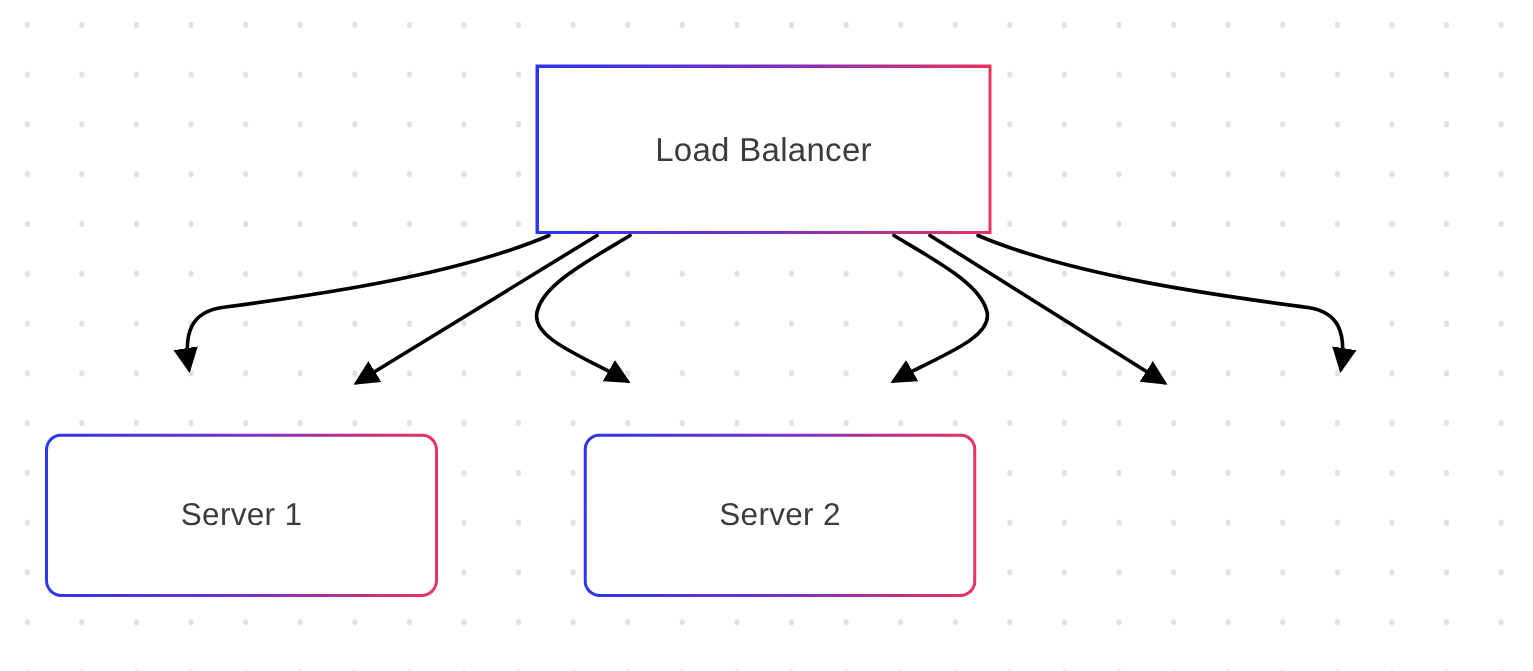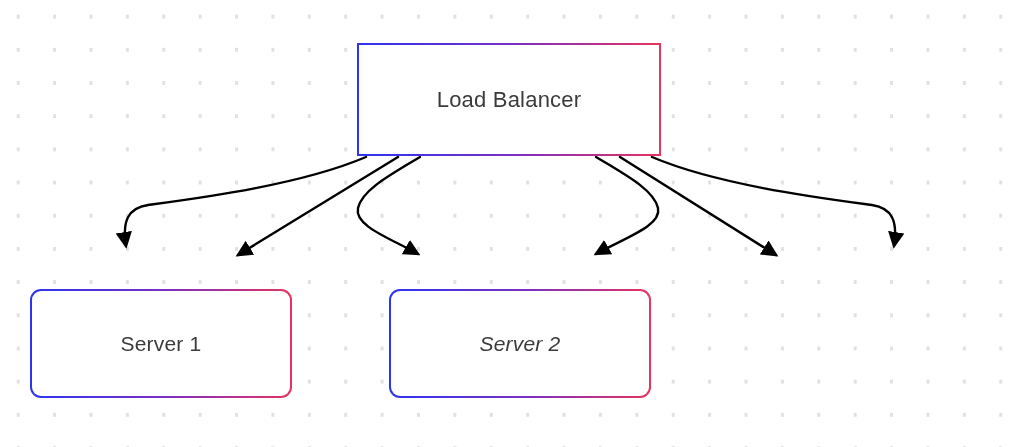--- a/index.html
+++ b/index.html
@@ -60,21 +60,21 @@
     top: 277px;
     width: 262px;
     height: 109px;
     border-radius: 11px;
     background-image:
       linear-gradient(#ffffff, #ffffff),
       linear-gradient(90deg, #2b35f0 0%, #7b2fc4 52%, #e8335e 100%);
     margin-top: 12px;
   }
   #node-server-1 { left: 30px; }
-  #node-server-2 { left: 389px; font-style: italic; }
+  #node-server-2 { left: 389px; }
   #node-server-3 { left: 748px; }
 </style>
 </head>
 <body>
 
 <div id="canvas">
 
   <svg class="edges" viewBox="0 0 1022 447" width="1022" height="447">
     <defs>
       <marker id="arrow" viewBox="0 0 12 12" refX="9.2" refY="6" markerWidth="7.6" markerHeight="7.6" orient="auto-start-reverse">

